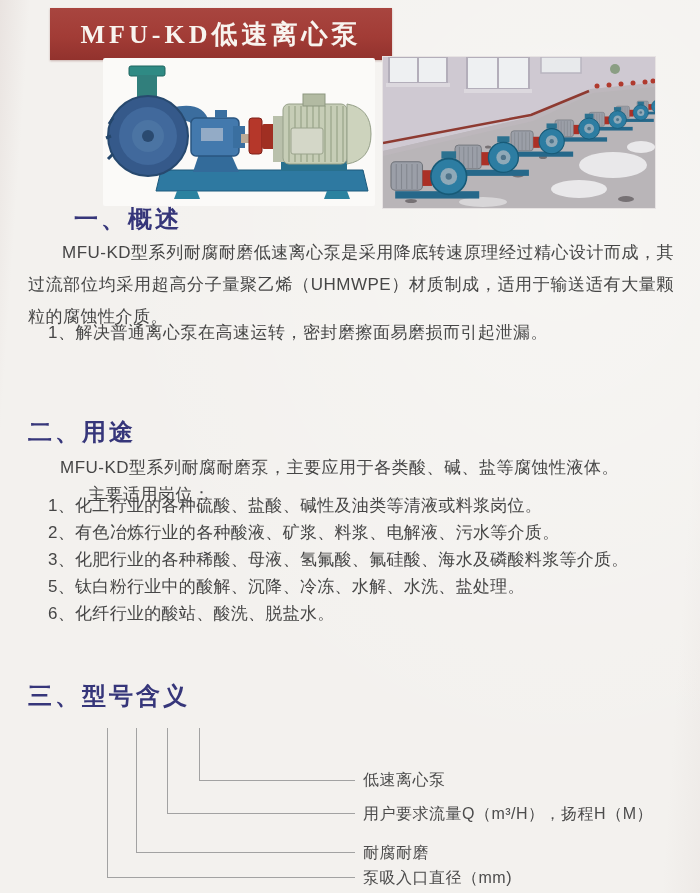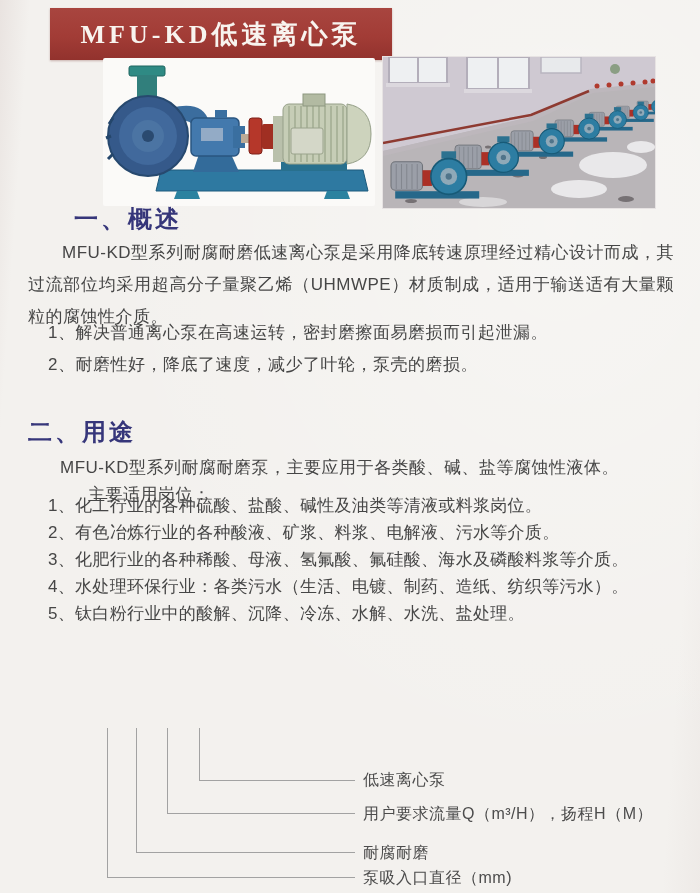--- a/index.html
+++ b/index.html
@@ -191,34 +191,34 @@
         <use href="#pu" transform="translate(72,74) scale(0.88)"></use>
         <use href="#pu" transform="translate(8,88) scale(1.05)"></use>
       </g>
     </svg>
   </div>
 
   <h2 class="sec-h" id="h-overview">一、概述</h2>
   <p class="para" id="overview-para">MFU-KD型系列耐腐耐磨低速离心泵是采用降底转速原理经过精心设计而成，其过流部位均采用超高分子量聚乙烯（UHMWPE）材质制成，适用于输送适有大量颗粒的腐蚀性介质。</p>
   <div class="list" id="overview-list">
     <div>1、解决普通离心泵在高速运转，密封磨擦面易磨损而引起泄漏。</div>
-    <div>2、耐磨性好，降底了速度，减少了叶轮，泵壳的磨损。</div>
   </div>
 
   <h2 class="sec-h" id="h-usage">二、用途</h2>
   <p id="usage-subtitle">主要适用岗位：</p>
   <p id="usage-intro">MFU-KD型系列耐腐耐磨泵，主要应用于各类酸、碱、盐等腐蚀性液体。</p>
   <div class="list" id="usage-list">
     <div>1、化工行业的各种硫酸、盐酸、碱性及油类等清液或料浆岗位。</div>
     <div>2、有色冶炼行业的各种酸液、矿浆、料浆、电解液、污水等介质。</div>
     <div>3、化肥行业的各种稀酸、母液、氢氟酸、氟硅酸、海水及磷酸料浆等介质。</div>
-    <div>4、水处理环保行业：各类污水（生活、电镀、制药、造纸、纺织等污水）。</div>
     <div>5、钛白粉行业中的酸解、沉降、冷冻、水解、水洗、盐处理。</div>
-  </div>
-
+    <div>6、化纤行业的酸站、酸洗、脱盐水。</div>
+  </div>
+
+  <h2 class="sec-h" id="h-model">三、型号含义</h2>
 
   <div class="vline" id="v1"></div>
   <div class="vline" id="v2"></div>
   <div class="vline" id="v3"></div>
   <div class="vline" id="v4"></div>
   <div class="hline" id="hl4"></div>
   <div class="hline" id="hl3"></div>
   <div class="hline" id="hl2"></div>
   <div class="hline" id="hl1"></div>
 

